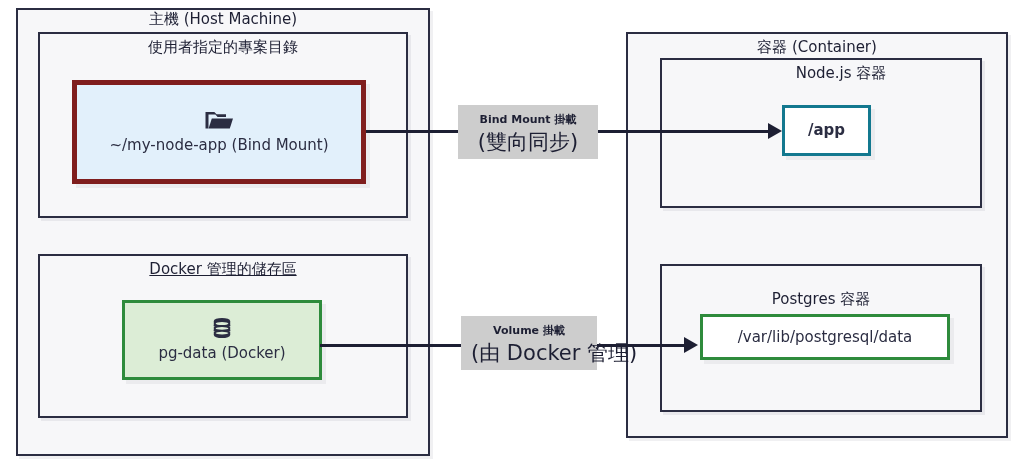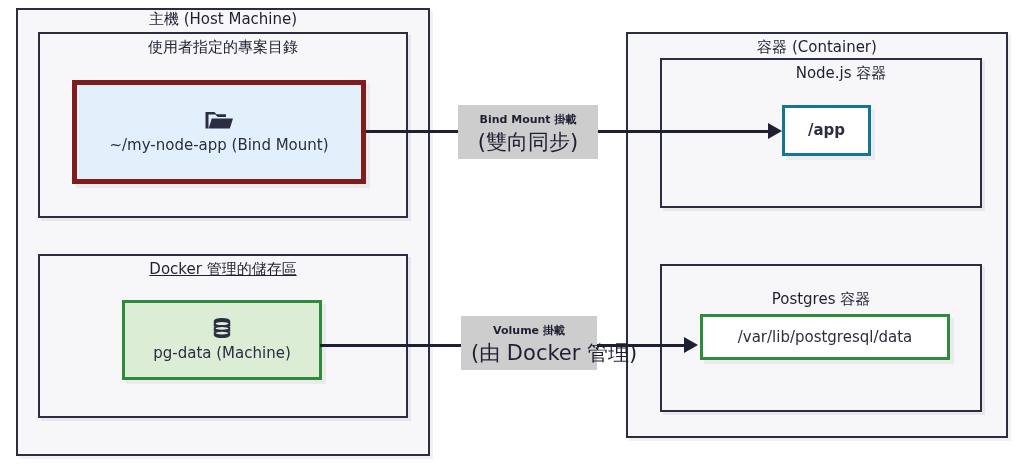--- a/index.html
+++ b/index.html
@@ -186,21 +186,21 @@
         <ellipse cx="10" cy="8.2" rx="8.2" ry="3.1" fill="#2b2d42"></ellipse>
         <rect x="1.8" y="9.6" width="16.4" height="3.6" fill="#2b2d42"></rect>
         <ellipse cx="10" cy="13.2" rx="8.2" ry="3.1" fill="#2b2d42"></ellipse>
         <rect x="1.8" y="14.6" width="16.4" height="3.4" fill="#2b2d42"></rect>
         <ellipse cx="10" cy="18.0" rx="8.2" ry="3.1" fill="#2b2d42"></ellipse>
         <ellipse cx="10" cy="6.6" rx="6.4" ry="1.5" fill="#dcedd6"></ellipse>
         <ellipse cx="10" cy="11.4" rx="6.4" ry="1.3" fill="#dcedd6"></ellipse>
         <ellipse cx="10" cy="16.1" rx="6.4" ry="1.3" fill="#dcedd6"></ellipse>
       </svg>
     </span>
-    <span class="resource-label">pg-data (Machine)</span>
+    <span class="resource-label">pg-data (Docker)</span>
   </div>
 
   <div class="frame" id="container-frame"></div>
   <div class="frame-title" id="container-title" style="left:626px; width:382px;">容器 (Container)</div>
 
   <div class="frame" id="node-frame"></div>
   <div class="frame-title" id="node-title" style="left:660px; width:324px;margin-left:19px;">Node.js 容器</div>
 
   <div class="resource" id="app-target">
     <span class="resource-label">/app</span>

